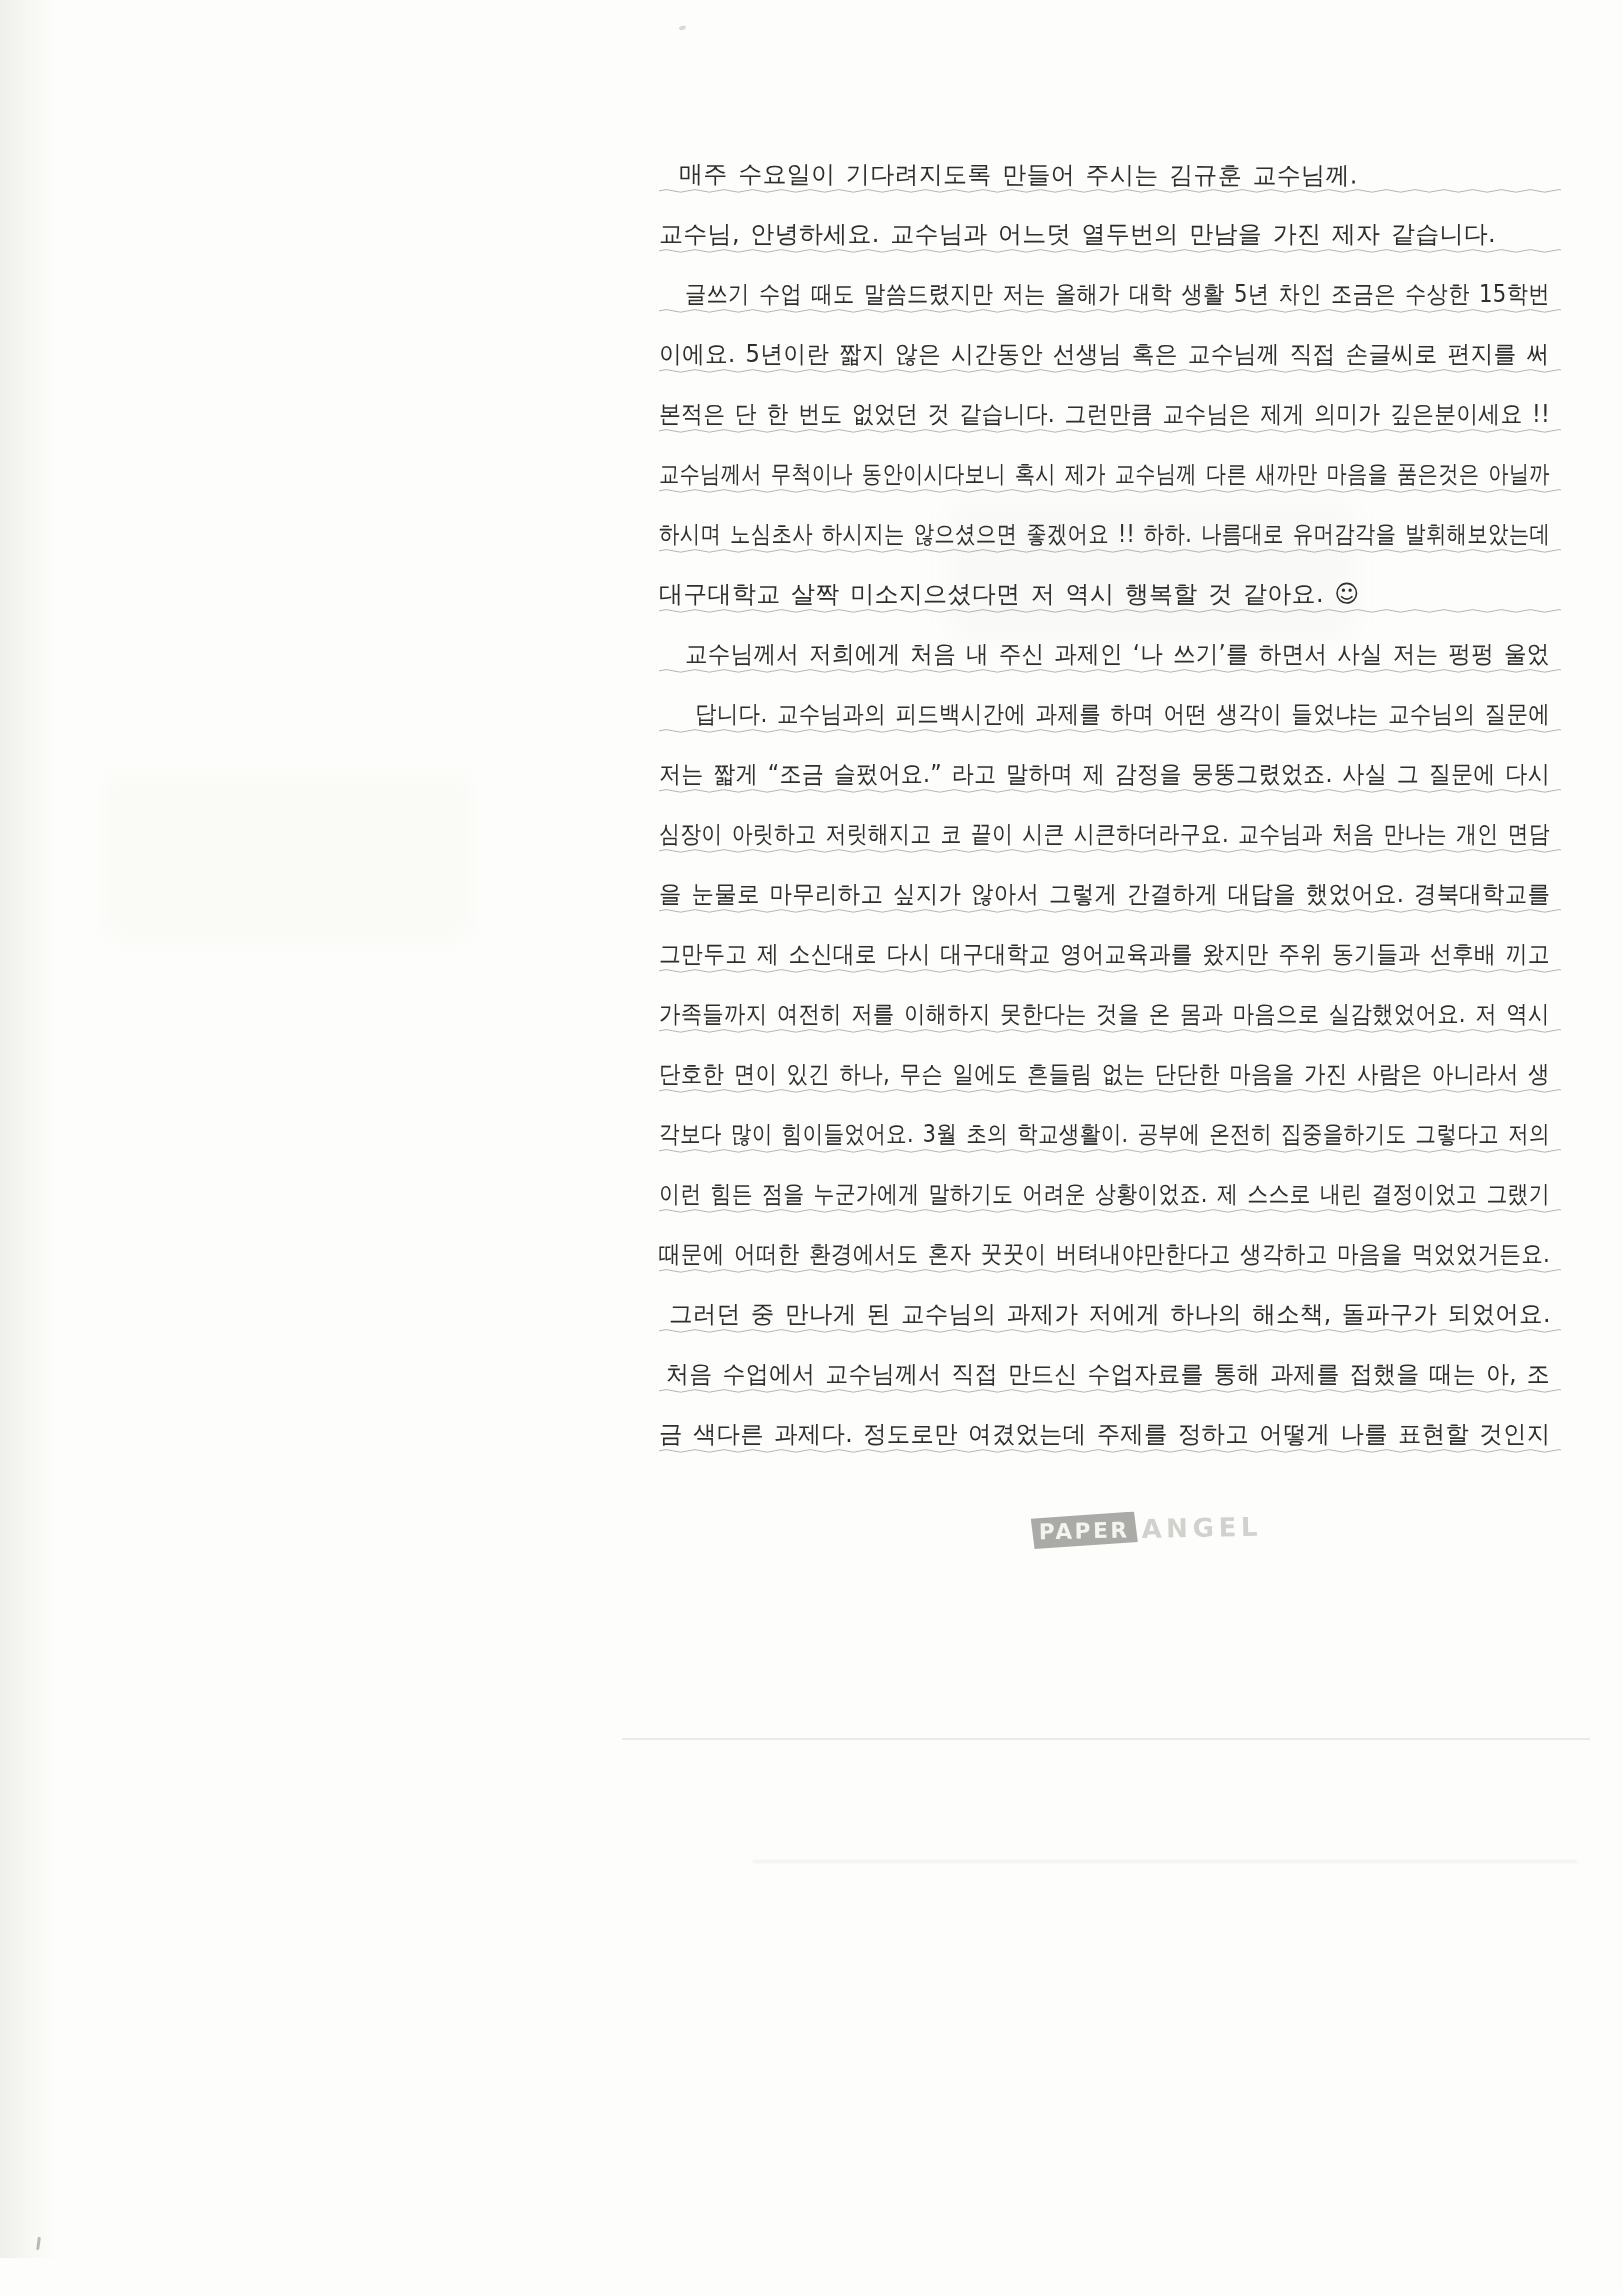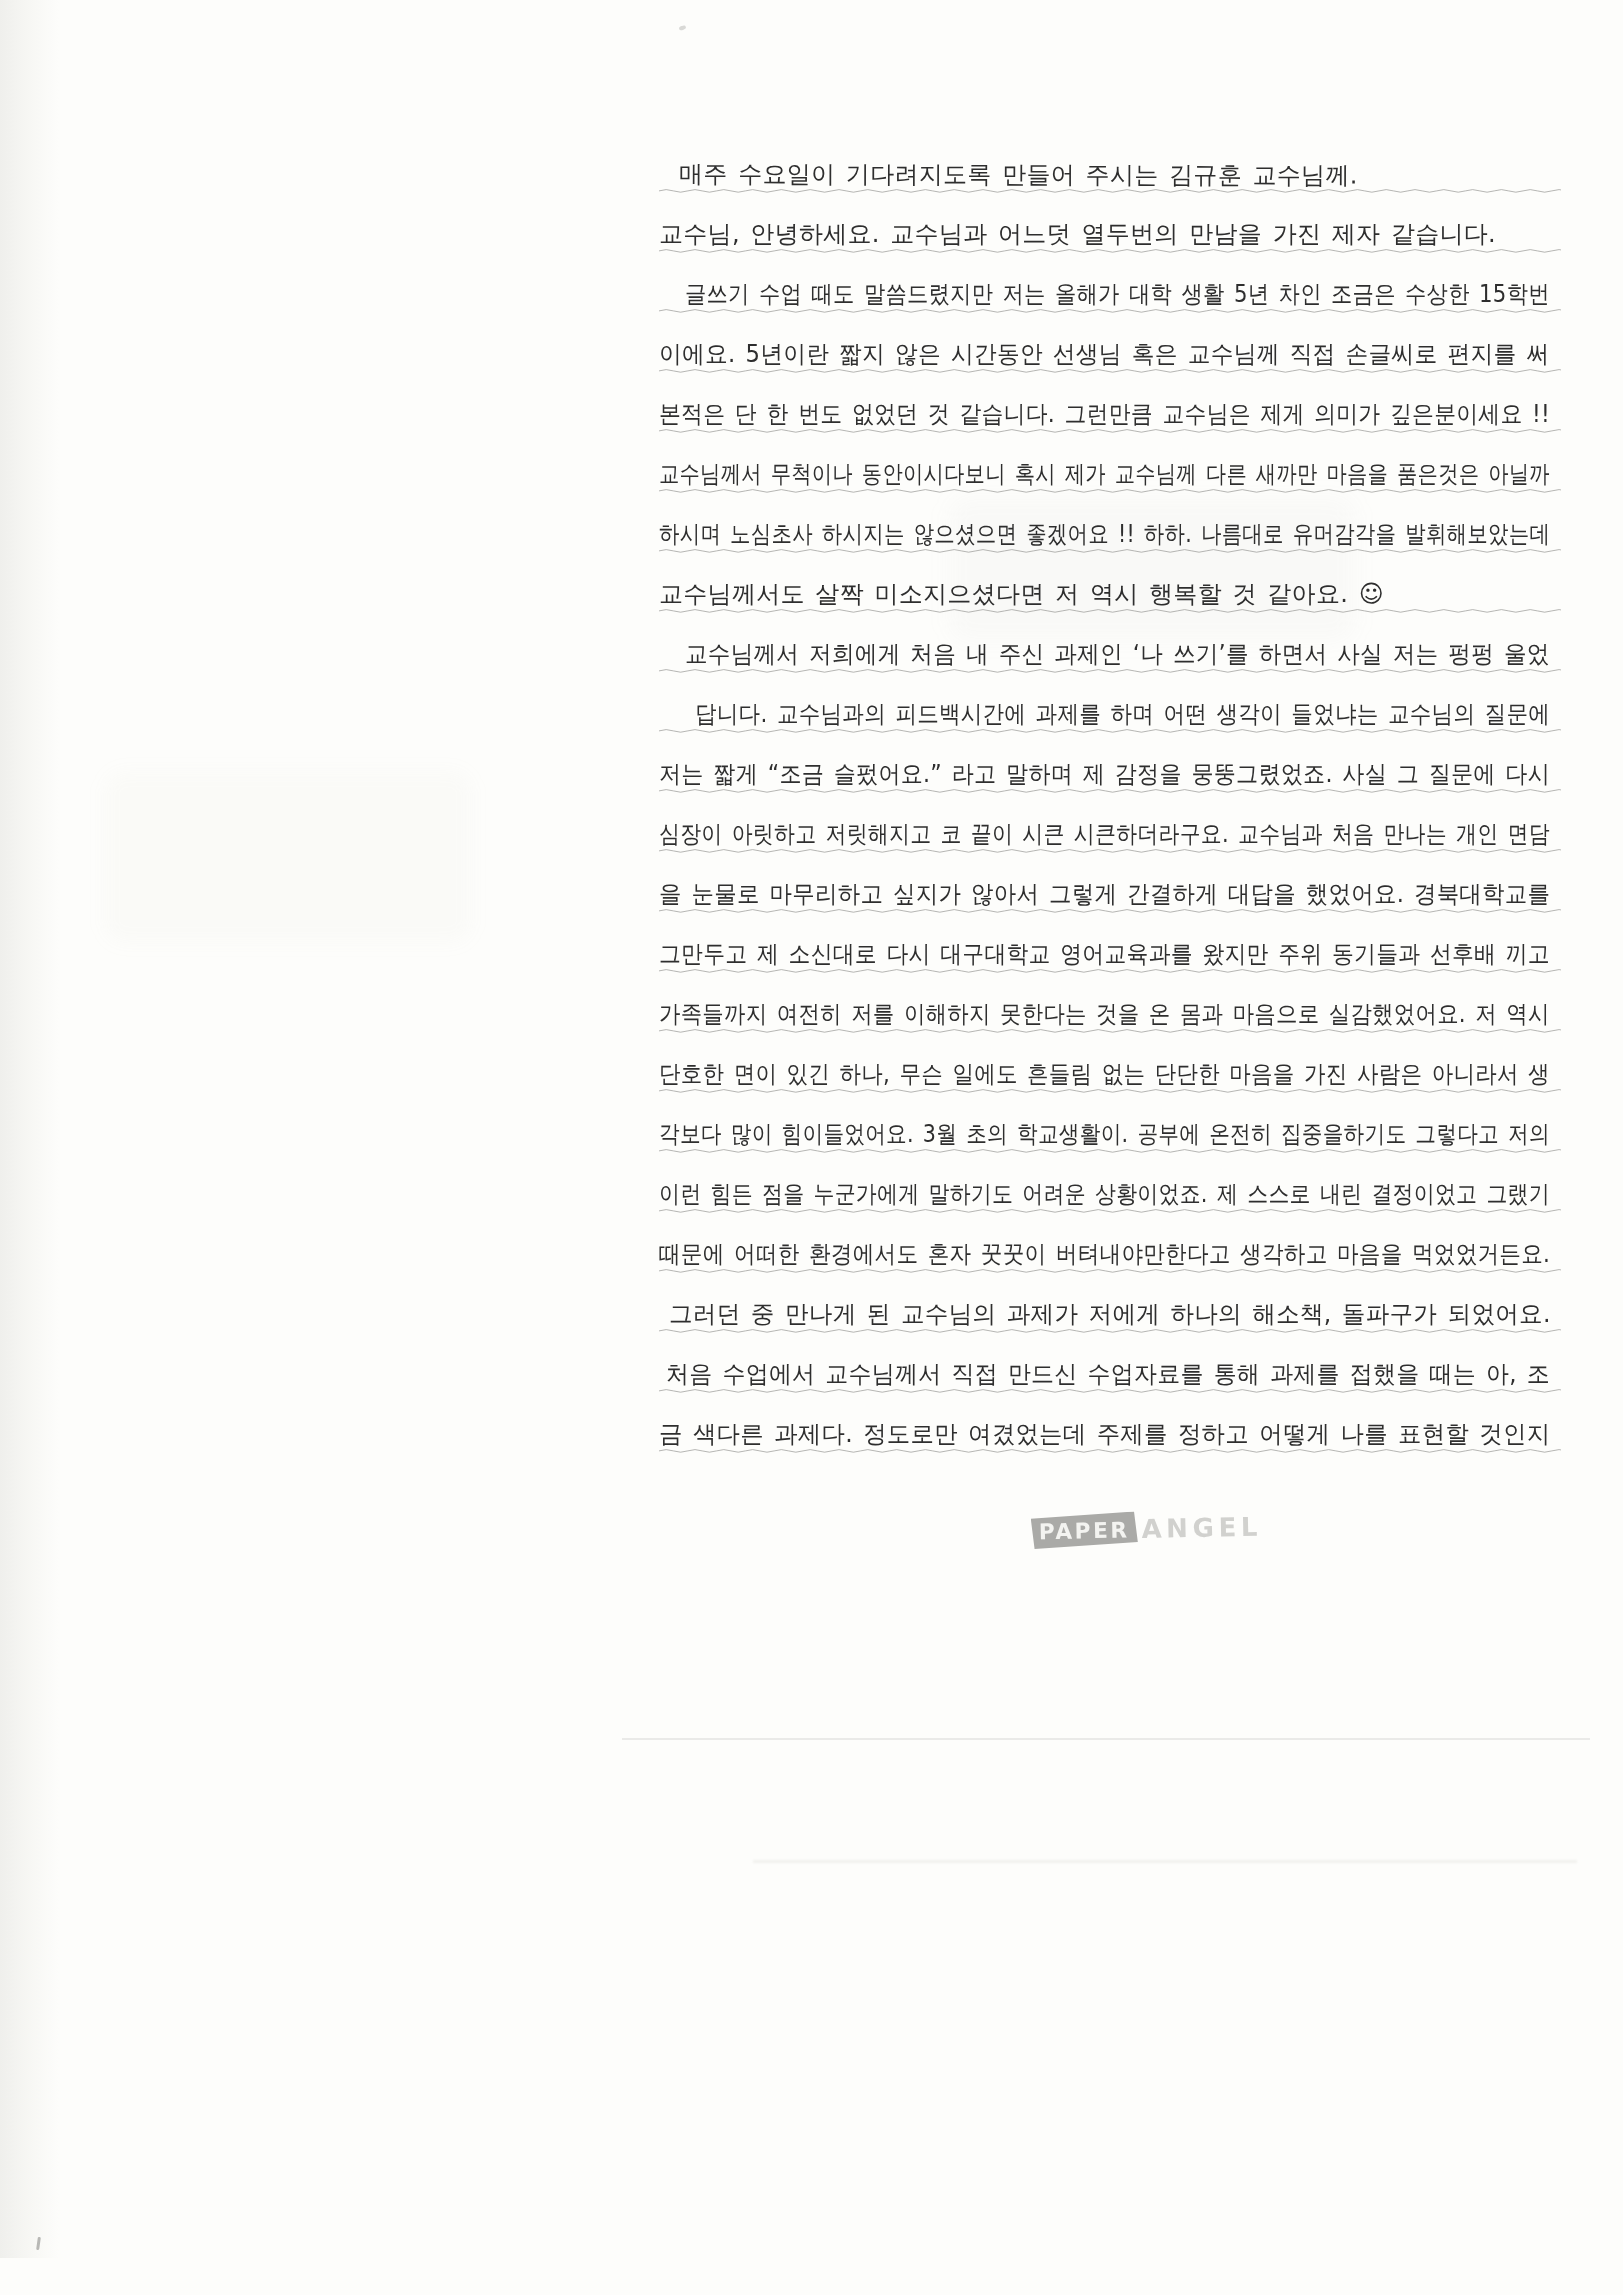--- a/index.html
+++ b/index.html
@@ -131,21 +131,21 @@
       <path class="rulepath" fill="none" d="M0 6 q11 -4 22 0 q11 4 22 0 q11 -4 22 0 q11 4 22 0 q11 -4 22 0 q11 4 22 0 q11 -4 22 0 q11 4 22 0 q11 -4 22 0 q11 4 22 0 q11 -4 22 0 q11 4 22 0 q11 -4 22 0 q11 4 22 0 q11 -4 22 0 q11 4 22 0 q11 -4 22 0 q11 4 22 0 q11 -4 22 0 q11 4 22 0 q11 -4 22 0 q11 4 22 0 q11 -4 22 0 q11 4 22 0 q11 -4 22 0 q11 4 22 0 q11 -4 22 0 q11 4 22 0 q11 -4 22 0 q11 4 22 0 q11 -4 22 0 q11 4 22 0 q11 -4 22 0 q11 4 22 0 q11 -4 22 0 q11 4 22 0 q11 -4 22 0 q11 4 22 0 q11 -4 22 0 q11 4 22 0 q11 -4 22 0 q11 4 22 0 q11 -4 22 0 q11 4 22 0 q11 -4 22 0 q11 4 22 0 q11 -4 22 0 q11 4 22 0 q11 -4 22 0 q11 4 22 0 q11 -4 22 0 q11 4 22 0 q11 -4 22 0 q11 4 22 0 q11 -4 22 0 q11 4 22 0 q11 -4 22 0 q11 4 22 0 q11 -4 22 0 q11 4 22 0 q11 -4 22 0 q11 4 22 0 q11 -4 22 0 q11 4 22 0"></path>
     </svg>
   </div>
         <div class="line-row">
     <span class="hw" style="--indent: 0px; transform: scaleX(0.852);">하시며 노심초사 하시지는 않으셨으면 좋겠어요 !! 하하. 나름대로 유머감각을 발휘해보았는데</span>
     <svg class="rule" viewBox="0 0 1378 10" preserveAspectRatio="none">
       <path class="rulepath" fill="none" d="M0 6 q11 -4 22 0 q11 4 22 0 q11 -4 22 0 q11 4 22 0 q11 -4 22 0 q11 4 22 0 q11 -4 22 0 q11 4 22 0 q11 -4 22 0 q11 4 22 0 q11 -4 22 0 q11 4 22 0 q11 -4 22 0 q11 4 22 0 q11 -4 22 0 q11 4 22 0 q11 -4 22 0 q11 4 22 0 q11 -4 22 0 q11 4 22 0 q11 -4 22 0 q11 4 22 0 q11 -4 22 0 q11 4 22 0 q11 -4 22 0 q11 4 22 0 q11 -4 22 0 q11 4 22 0 q11 -4 22 0 q11 4 22 0 q11 -4 22 0 q11 4 22 0 q11 -4 22 0 q11 4 22 0 q11 -4 22 0 q11 4 22 0 q11 -4 22 0 q11 4 22 0 q11 -4 22 0 q11 4 22 0 q11 -4 22 0 q11 4 22 0 q11 -4 22 0 q11 4 22 0 q11 -4 22 0 q11 4 22 0 q11 -4 22 0 q11 4 22 0 q11 -4 22 0 q11 4 22 0 q11 -4 22 0 q11 4 22 0 q11 -4 22 0 q11 4 22 0 q11 -4 22 0 q11 4 22 0 q11 -4 22 0 q11 4 22 0 q11 -4 22 0 q11 4 22 0 q11 -4 22 0 q11 4 22 0 q11 -4 22 0 q11 4 22 0"></path>
     </svg>
   </div>
         <div class="line-row">
-    <span class="hw" style="--indent: 0px;">교수님께서도 살짝 미소지으셨다면 저 역시 행복할 것 같아요. ☺</span>
+    <span class="hw" style="--indent: 0px;">대구대학교 살짝 미소지으셨다면 저 역시 행복할 것 같아요. ☺</span>
     <svg class="rule" viewBox="0 0 1378 10" preserveAspectRatio="none">
       <path class="rulepath" fill="none" d="M0 6 q11 -4 22 0 q11 4 22 0 q11 -4 22 0 q11 4 22 0 q11 -4 22 0 q11 4 22 0 q11 -4 22 0 q11 4 22 0 q11 -4 22 0 q11 4 22 0 q11 -4 22 0 q11 4 22 0 q11 -4 22 0 q11 4 22 0 q11 -4 22 0 q11 4 22 0 q11 -4 22 0 q11 4 22 0 q11 -4 22 0 q11 4 22 0 q11 -4 22 0 q11 4 22 0 q11 -4 22 0 q11 4 22 0 q11 -4 22 0 q11 4 22 0 q11 -4 22 0 q11 4 22 0 q11 -4 22 0 q11 4 22 0 q11 -4 22 0 q11 4 22 0 q11 -4 22 0 q11 4 22 0 q11 -4 22 0 q11 4 22 0 q11 -4 22 0 q11 4 22 0 q11 -4 22 0 q11 4 22 0 q11 -4 22 0 q11 4 22 0 q11 -4 22 0 q11 4 22 0 q11 -4 22 0 q11 4 22 0 q11 -4 22 0 q11 4 22 0 q11 -4 22 0 q11 4 22 0 q11 -4 22 0 q11 4 22 0 q11 -4 22 0 q11 4 22 0 q11 -4 22 0 q11 4 22 0 q11 -4 22 0 q11 4 22 0 q11 -4 22 0 q11 4 22 0 q11 -4 22 0 q11 4 22 0 q11 -4 22 0 q11 4 22 0"></path>
     </svg>
   </div>
         <div class="line-row">
     <span class="hw" style="--indent: 26px; transform: scaleX(0.94);">교수님께서 저희에게 처음 내 주신 과제인 ‘나 쓰기’를 하면서 사실 저는 펑펑 울었</span>
     <svg class="rule" viewBox="0 0 1378 10" preserveAspectRatio="none">
       <path class="rulepath" fill="none" d="M0 6 q11 -4 22 0 q11 4 22 0 q11 -4 22 0 q11 4 22 0 q11 -4 22 0 q11 4 22 0 q11 -4 22 0 q11 4 22 0 q11 -4 22 0 q11 4 22 0 q11 -4 22 0 q11 4 22 0 q11 -4 22 0 q11 4 22 0 q11 -4 22 0 q11 4 22 0 q11 -4 22 0 q11 4 22 0 q11 -4 22 0 q11 4 22 0 q11 -4 22 0 q11 4 22 0 q11 -4 22 0 q11 4 22 0 q11 -4 22 0 q11 4 22 0 q11 -4 22 0 q11 4 22 0 q11 -4 22 0 q11 4 22 0 q11 -4 22 0 q11 4 22 0 q11 -4 22 0 q11 4 22 0 q11 -4 22 0 q11 4 22 0 q11 -4 22 0 q11 4 22 0 q11 -4 22 0 q11 4 22 0 q11 -4 22 0 q11 4 22 0 q11 -4 22 0 q11 4 22 0 q11 -4 22 0 q11 4 22 0 q11 -4 22 0 q11 4 22 0 q11 -4 22 0 q11 4 22 0 q11 -4 22 0 q11 4 22 0 q11 -4 22 0 q11 4 22 0 q11 -4 22 0 q11 4 22 0 q11 -4 22 0 q11 4 22 0 q11 -4 22 0 q11 4 22 0 q11 -4 22 0 q11 4 22 0 q11 -4 22 0 q11 4 22 0"></path>
     </svg>
   </div>

